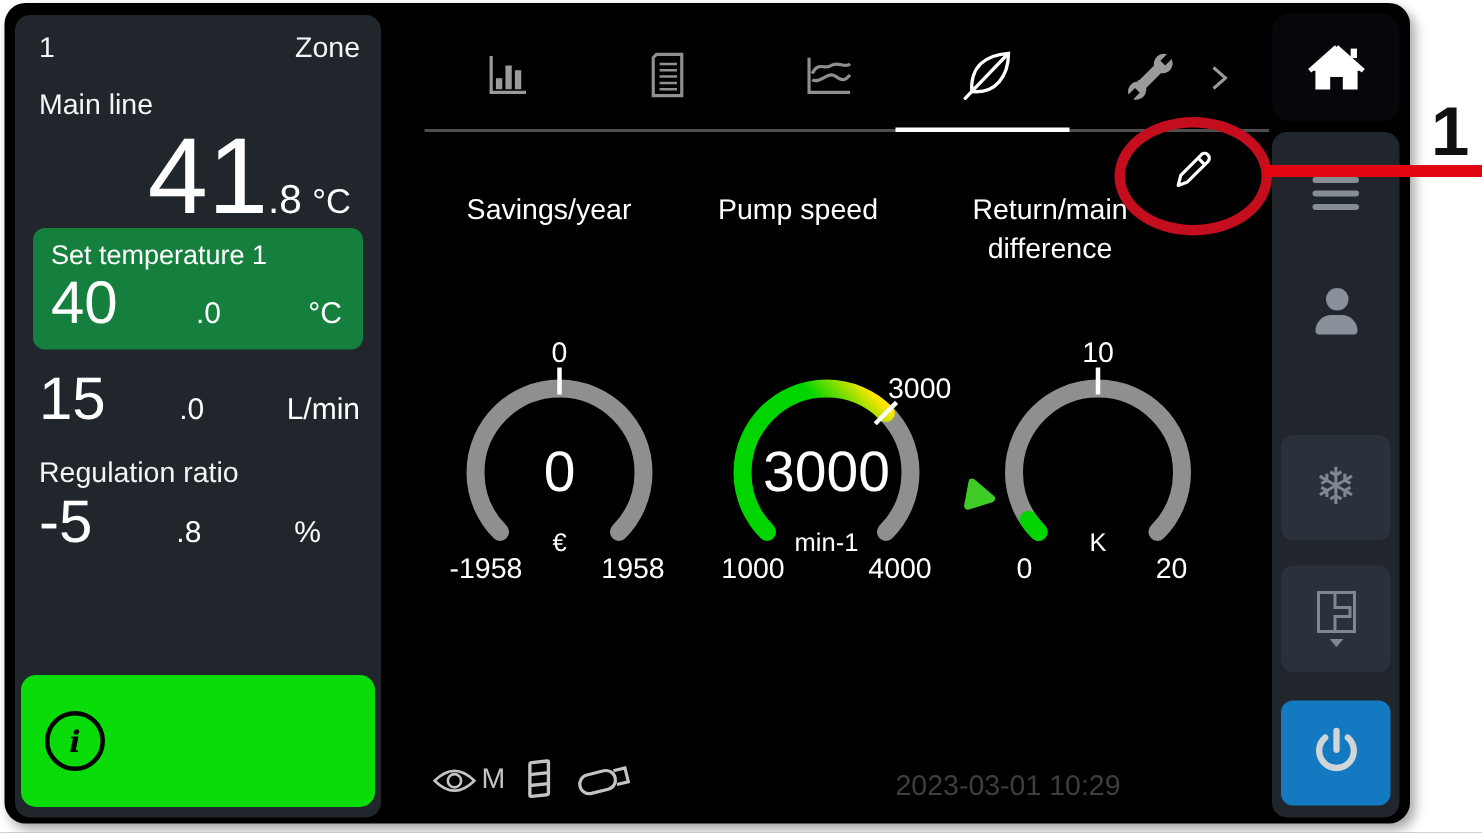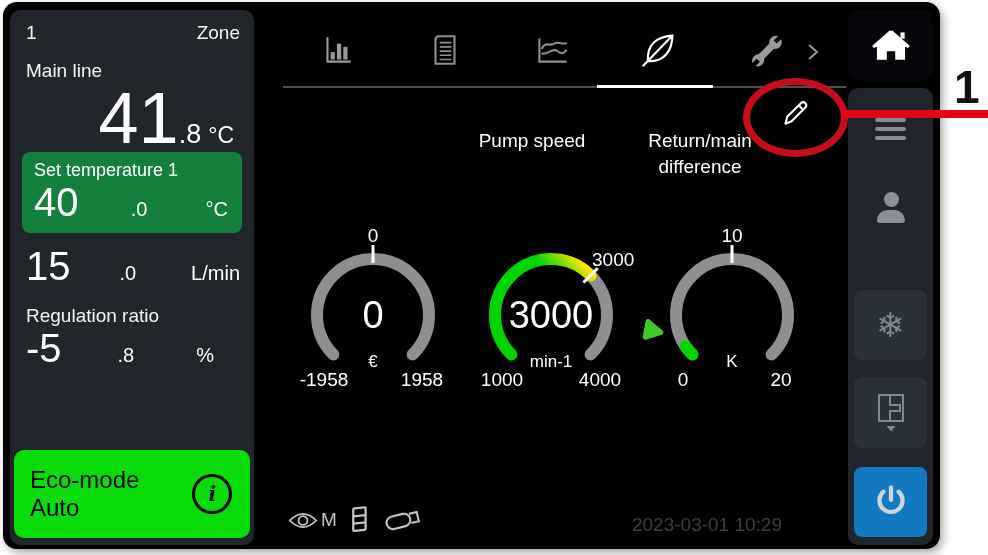--- a/index.html
+++ b/index.html
@@ -46,21 +46,21 @@
   .g-marker{position:absolute;left:126px;top:26px;font-size:19px;}
   .g-value{position:absolute;top:71px;left:0;width:100%;text-align:center;font-size:38px;}
   .g-unit{position:absolute;top:129px;left:0;width:100%;text-align:center;font-size:17px;}
   .g-min{position:absolute;left:1px;top:146px;width:70px;text-align:center;font-size:19px;}
   .g-max{position:absolute;right:1px;top:146px;width:70px;text-align:center;font-size:19px;}
   .pencil-btn{position:absolute;left:770px;top:88px;width:44px;height:44px;display:flex;
               align-items:center;justify-content:center;cursor:pointer;}
   
   .status-row{position:absolute;left:285px;top:501px;height:34px;display:flex;align-items:center;gap:14px;}
   .m-letter{font-size:19px;color:#c4c4c4;}
-  .timestamp{position:absolute;left:594px;top:512px;width:220px;text-align:center;font-size:19px;color:#3e3e3e;}
+  .timestamp{position:absolute;left:594px;top:512px;width:220px;text-align:left;font-size:19px;color:#3e3e3e;}
   
   .home-btn{position:absolute;left:845px;top:7px;width:85px;height:72px;background:#05070a;
             border-radius:12px;display:flex;align-items:center;justify-content:center;cursor:pointer;}
   .side-panel{position:absolute;left:845px;top:86px;width:85px;height:457px;background:#21262d;border-radius:10px;}
   .hamburger{position:absolute;left:27px;top:30px;width:31px;display:flex;flex-direction:column;gap:5px;cursor:pointer;}
   .hamburger div{height:4px;border-radius:2px;background:#868d97;}
   .person{position:absolute;left:28px;top:104px;width:30px;height:32px;cursor:pointer;}
   .person .head{width:15px;height:15px;border-radius:50%;background:#8a9099;margin:0 auto;}
   .person .body{width:28px;height:13px;border-radius:13px 13px 3px 3px;background:#8a9099;margin:3px auto 0;}
   .side-btn{position:absolute;left:6px;width:73px;background:#2b313a;border-radius:8px;display:flex;
@@ -107,21 +107,20 @@
           <span class="mid-unit">L/min</span>
         </div>
         <div class="lp-label">Regulation ratio</div>
         <div class="mid-value-row" style="padding-right:26px;">
           <span class="mid-int">-5</span>
           <span class="mid-dec">.8</span>
           <span class="mid-unit">%</span>
         </div>
       </div>
       <div class="eco-btn">
-        <span class="eco-label">Eco-mode Auto</span>
         <span class="info-circle">i</span>
       </div>
     </aside>
 
     <div class="tab" style="left:315px;">
       <svg width="38" height="38" viewBox="0 0 36 36">
         <g stroke="#9a9a9a" stroke-width="2" fill="none">
           <path d="M8 6 V29 H30"></path>
         </g>
         <g fill="#9a9a9a">
@@ -173,20 +172,21 @@
 
     <div class="pencil-btn">
       <svg width="36" height="36" viewBox="0 0 34 34">
         <g fill="none" stroke="#ffffff" stroke-width="2" stroke-linejoin="round">
           <path d="M8 28 l1.6-6.4 L22.8 8.4 a3 3 0 0 1 4.2 4.2 L13.8 25.8 8 28 z"></path>
           <path d="M20.5 10.7 l4.3 4.3"></path>
         </g>
       </svg>
     </div>
 
+    <div class="g-header" style="left:268px;">Savings/year</div>
     <div class="g-header" style="left:434px;">Pump speed</div>
     <div class="g-header" style="left:602px;">Return/main difference</div>
 
     <div class="gauge" style="left:285px;">
       <svg class="arc" width="170" height="168" viewBox="0 0 170 168">
         <path d="M45.4 131.6 A56 56 0 1 1 124.6 131.6" stroke="#8f8f8f" stroke-width="12" stroke-linecap="round" fill="none"></path>
         <line x1="85" y1="22" x2="85" y2="40" stroke="#ffffff" stroke-width="3"></line>
       </svg>
       <div class="g-top">0</div>
       <div class="g-value">0</div>

